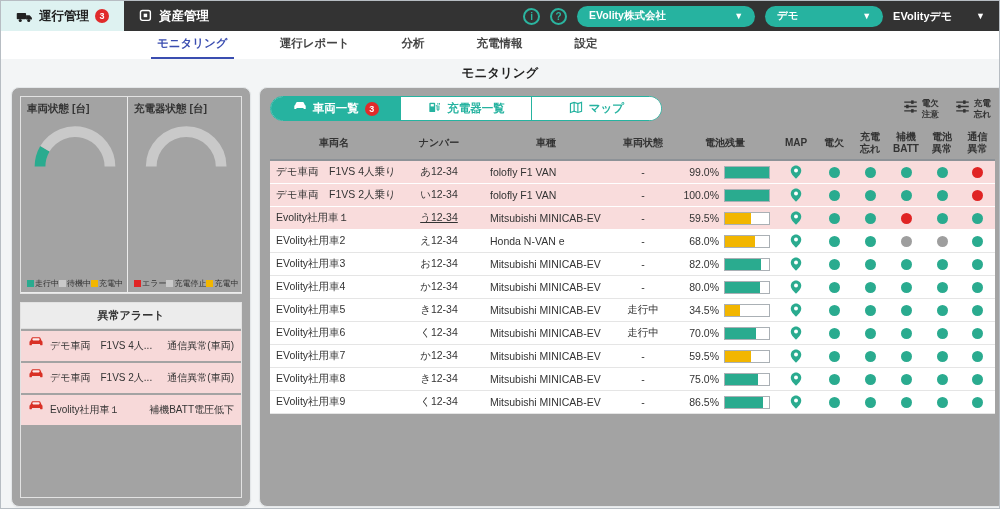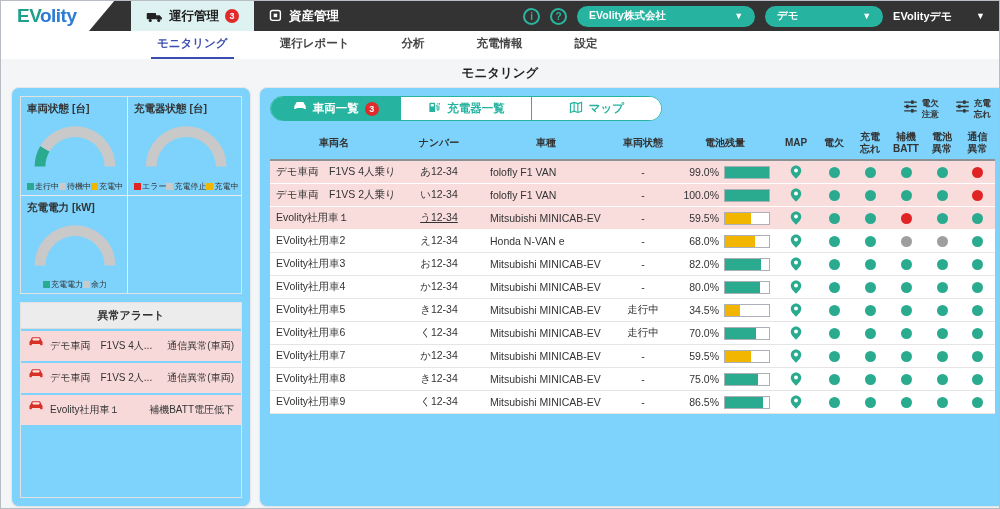--- a/index.html
+++ b/index.html
@@ -29,21 +29,21 @@
   .pill-company { width:178px; } .pill-env { width:118px; }
   .chev { font-size:9px; margin-left:8px; }
   .user-menu { color:#fff; font-size:11px; font-weight:bold; display:flex; align-items:center; gap:16px; cursor:pointer; }
   
   .subnav { background:#fff; height:28px; display:flex; align-items:flex-end; padding-left:150px; gap:40px; }
   .subnav-item { font-size:11.5px; font-weight:bold; color:#444; padding:0 6px 6px 6px; cursor:pointer; border-bottom:2px solid transparent; }
   .subnav-item.active { color:#3a4db0; border-bottom-color:#3a4db0; }
   .page-title { text-align:center; font-size:12.5px; font-weight:bold; padding:6px 0 5px 0; color:#222; }
   
   .content { display:flex; gap:8px; padding:0 10px; align-items:flex-start; }
-  .panel { background:#7dd3fc; border:1px solid #e4e7e9; border-radius:8px; box-shadow:0 1px 2px rgba(0,0,0,0.04); }
+  .panel { background:#a3a3a3; border:1px solid #e4e7e9; border-radius:8px; box-shadow:0 1px 2px rgba(0,0,0,0.04); }
   .left-panel { width:240px; flex:0 0 240px; height:420px; padding:8px; }
   .right-panel { flex:1; height:420px; padding:8px 10px; }
   
   .gauge-card { border:1px solid #e2e2e2; display:grid; grid-template-columns:1fr 1fr; height:198px; }
   .gauge-cell { padding:5px 4px 3px 6px; display:flex; flex-direction:column; }
   .gauge-cell:nth-child(1){ border-right:1px solid #ececec; border-bottom:1px solid #ececec; }
   .gauge-cell:nth-child(2){ border-bottom:1px solid #ececec; }
   .gauge-cell:nth-child(3){ border-right:1px solid #ececec; }
   .gauge-title { font-size:10.5px; font-weight:bold; color:#333; }
   .gauge-svg { width:100%; height:52px; margin-top:4px; }
@@ -79,23 +79,20 @@
   .batt-label { font-size:10.5px; }
   .bar { width:46px; height:13px; border:1px solid #aab0b5; background:#fff; flex:0 0 46px; }
   .bar-fill { height:100%; }
   .dot { width:11px; height:11px; border-radius:50%; display:inline-block; }
   .td-icon { display:flex; align-items:center; justify-content:center; }
 </style>
 </head>
 <body>
 
 <div class="header">
-  <div class="logo-wrap">
-    <span class="logo-text"><span class="logo-ev">EV</span><span class="logo-rest">olity</span></span>
-  </div>
   <div class="nav" id="top-nav">
       <div class="nav-item active">
         <span>
           <svg viewBox="0 0 22 15" width="17" height="17" fill="currentColor">
             <rect x="1" y="3" width="12" height="8" rx="1"></rect>
             <path d="M13 6h4.6l3 3v2.5h-7.6z"></path>
             <circle cx="5.5" cy="12.6" r="2"></circle>
             <circle cx="16.5" cy="12.6" r="2"></circle>
           </svg>
         </span>
@@ -177,36 +174,20 @@
             <span class="legend-item">
               <span class="legend-sq" style="background: rgb(201, 201, 201);"></span>
               <span>充電停止</span>
             </span>
             <span class="legend-item">
               <span class="legend-sq" style="background: rgb(242, 182, 0);"></span>
               <span>充電中</span>
             </span>
           </div>
         </div>
-        <div class="gauge-cell">
-          <div class="gauge-title">充電電力 [kW]</div>
-          <svg viewBox="0 0 100 58" class="gauge-svg">
-            <path d="M11.00 52.00 A39 39 0 0 1 89.00 51.99" fill="none" stroke="#c9c9c9" stroke-width="12"></path>
-          </svg>
-          <div class="legend">
-            <span class="legend-item">
-              <span class="legend-sq" style="background: rgb(42, 171, 143);"></span>
-              <span>充電電力</span>
-            </span>
-            <span class="legend-item">
-              <span class="legend-sq" style="background: rgb(201, 201, 201);"></span>
-              <span>余力</span>
-            </span>
-          </div>
-        </div>
       </div>
     <div class="alert-card">
       <div class="alert-header">異常アラート</div>
       <div id="alert-list">
           <div class="alert-row">
             <span><svg viewBox="0 0 24 24" width="16" height="16" fill="currentColor" style="color: rgb(217, 48, 37);">
                 <path d="M3.6 7 5.6 2.6Q6 1.8 6.9 1.8H17.1Q18 1.8 18.4 2.6L20.4 7Q21.8 7.6 21.8 9.2V13.2Q21.8 13.8 21.2 13.8H18.7Q18.1 13.8 18.1 13.2V12H5.9V13.2Q5.9 13.8 5.3 13.8H2.8Q2.2 13.8 2.2 13.2V9.2Q2.2 7.6 3.6 7Z"></path>
                 <rect x="6.6" y="3.4" width="10.8" height="3.2" rx="1.2" fill="#ffffff" opacity="0.9"></rect>
               </svg></span>
             <span class="alert-name">デモ車両　F1VS 4人...</span>

